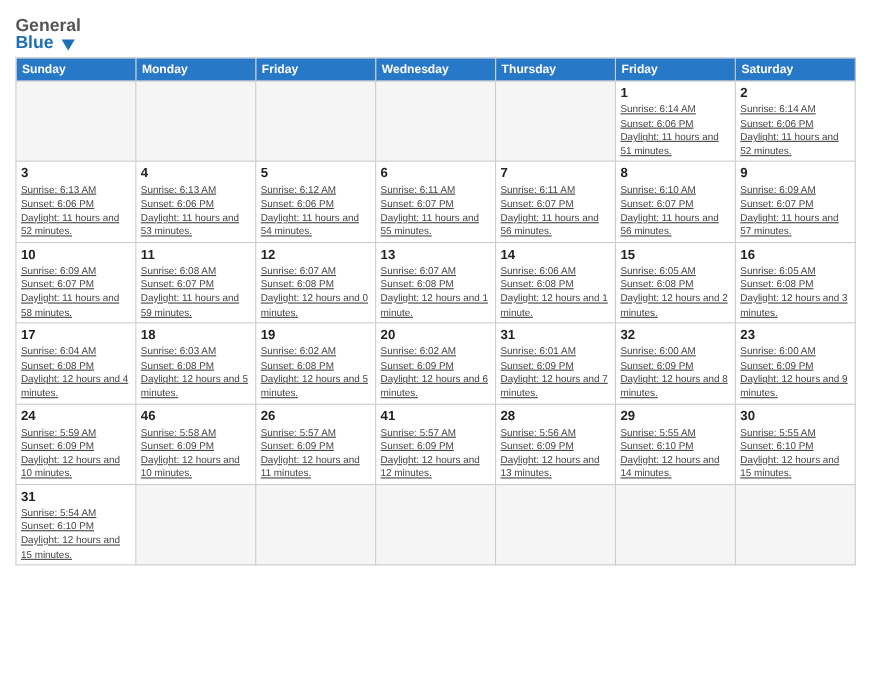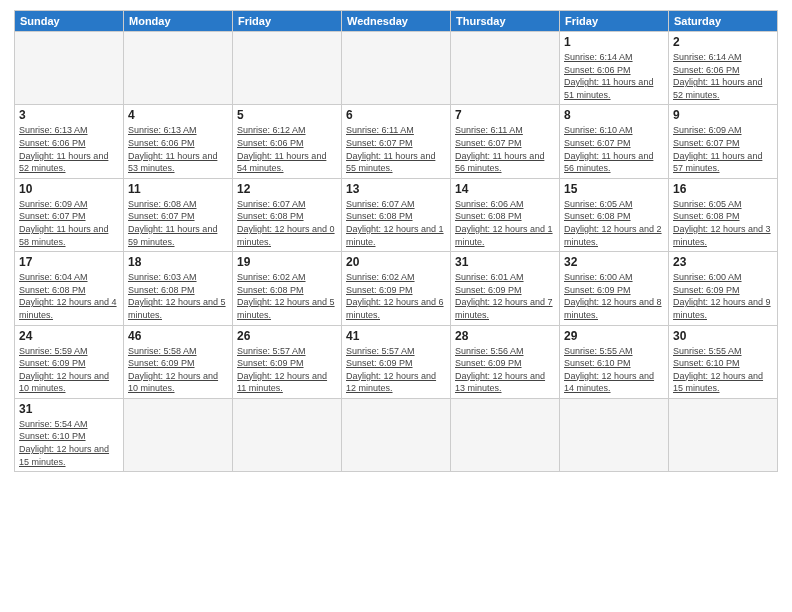--- a/index.html
+++ b/index.html
@@ -80,20 +80,33 @@
       text-decoration: underline;
     }
     .last-row td {
       height: 60px;
     }
   </style>
 </head>
 <body>
 
 <div class="page">
+  <div class="header-row">
+    <div class="logo">
+  <svg width="60" height="38" viewBox="0 0 60 38">
+    <text x="0" y="18" font-size="16" font-family="Arial" font-weight="bold" fill="#555">General</text>
+    <text x="0" y="34" font-size="16" font-family="Arial" font-weight="bold" fill="#1a6fb5">Blue</text>
+    <polygon points="42,26 54,26 48,36" fill="#1a6fb5"></polygon>
+  </svg>
+</div>
+    <div class="title-block">
+      <div class="month-title"></div>
+      <div class="subtitle"></div>
+    </div>
+  </div>
 
   <table class="calendar">
     <thead>
       <tr>
       <th>Sunday</th>
           <th>Monday</th>
           <th>Friday</th>
           <th>Wednesday</th>
           <th>Thursday</th>
           <th>Friday</th>

